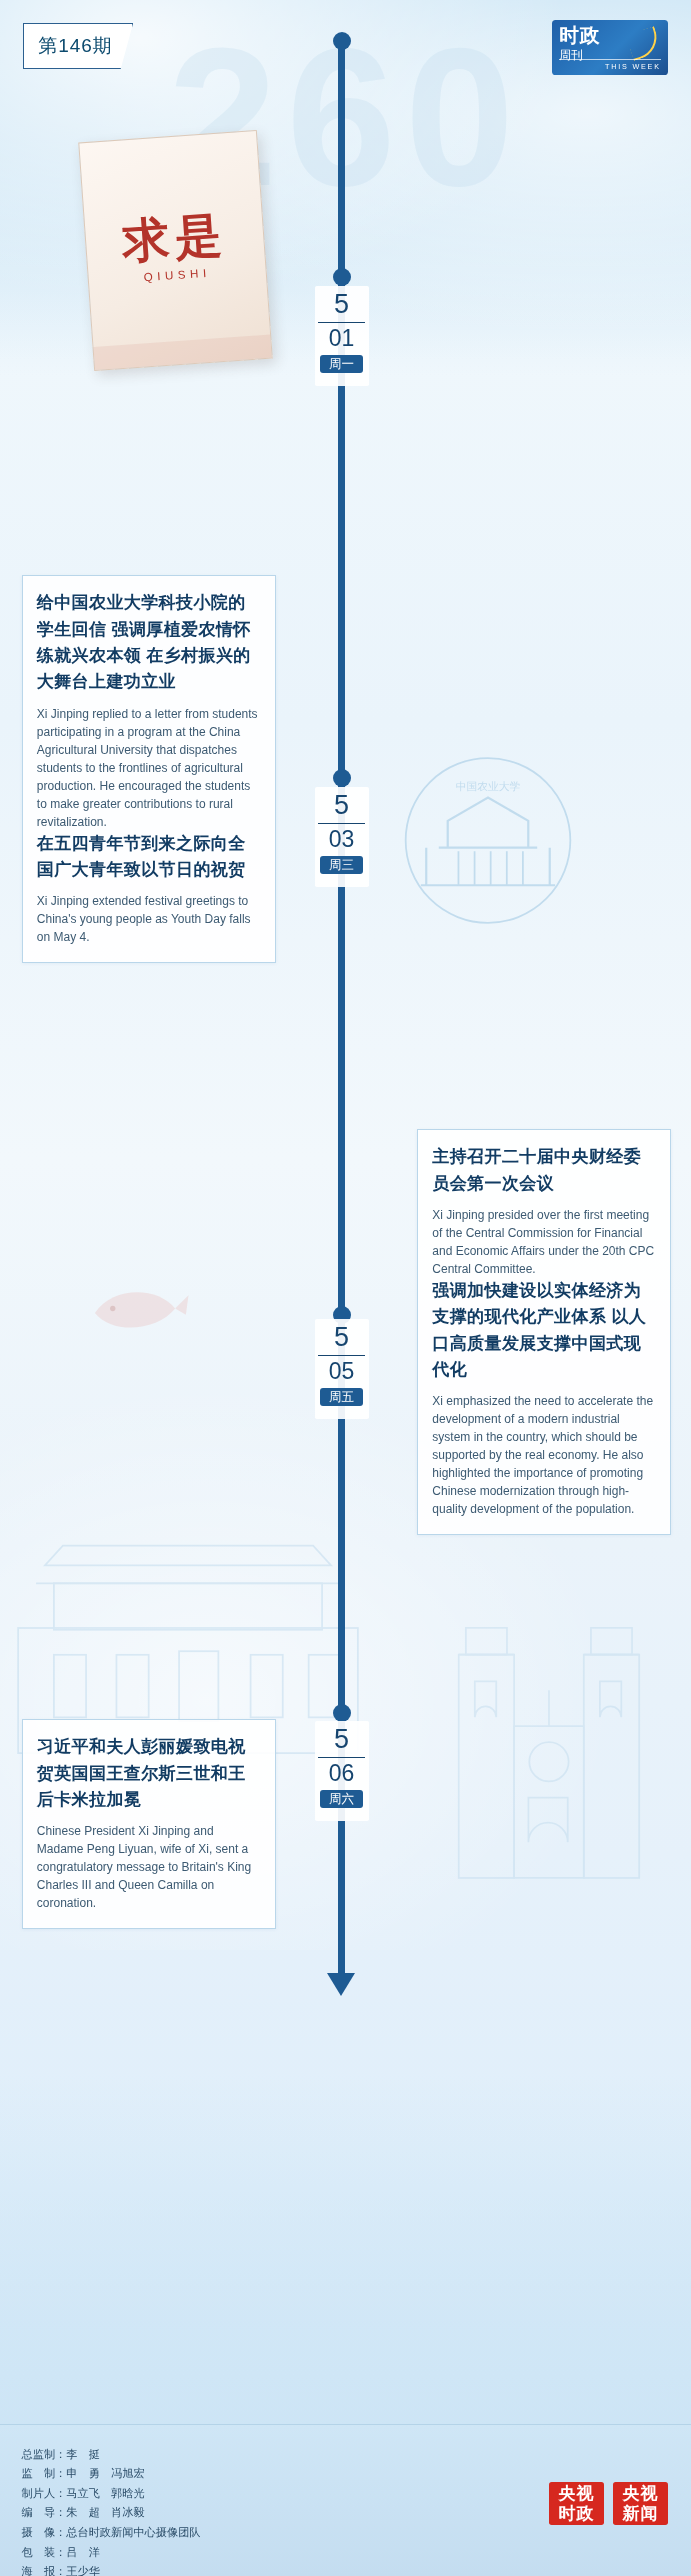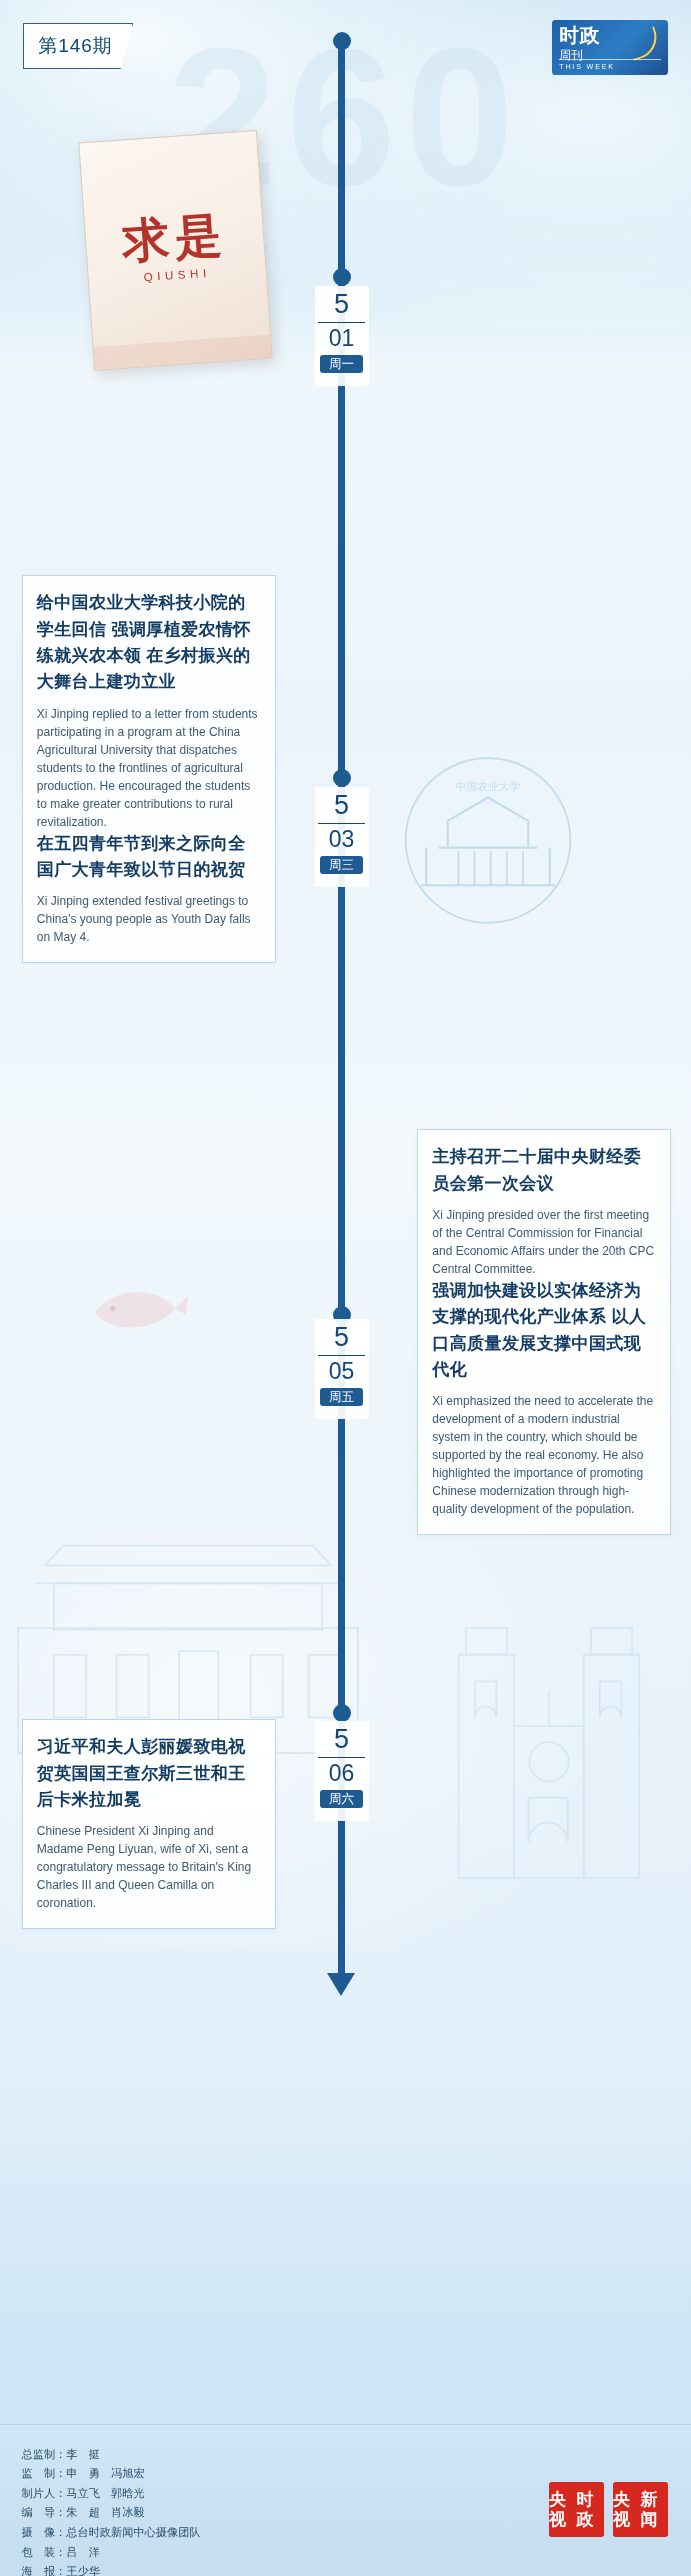--- a/index.html
+++ b/index.html
@@ -97,21 +97,21 @@
   }
   .logo .cn {
     font-size: 19.7px;
     font-weight: bold;
     line-height: 1.05;
     letter-spacing: 0.9px;
   }
   .logo .en {
     position: absolute;
     bottom: 3.6px; left: 0; right: 0;
-    text-align: left;
+    text-align: right;
     font-size: 7.2px;
     letter-spacing: 1.8px;
     border-top: 0.9px solid rgba(255,255,255,.7);
     padding-top: 1.8px;
     margin: 0 7.2px;
   }
   .logo .swoosh {
     position: absolute;
     right: 9px; top: 10.7px;
     width: 30px; height: 27px;
@@ -265,25 +265,26 @@
   }
   .credits .row { white-space: pre; }
   .credits .lbl { color: #2a4c68; }
   .badges {
     position: absolute;
     right: 23px; top: 57px;
     display: flex;
     gap: 9px;
   }
   .badge {
-    width: 55px; height: 55px;
+    width: 55px; height: 43px;
     background: #d6281f;
     color: #fff;
     border-radius: 2.7px;
     display: flex;
+    flex-direction: column;
     align-items: center;
     justify-content: center;
     font-size: 17px;
     font-weight: bold;
     line-height: 1.12;
     letter-spacing: 0.9px;
   }
   .koi {
     position: absolute;
     left: 86px; top: 1268px;

